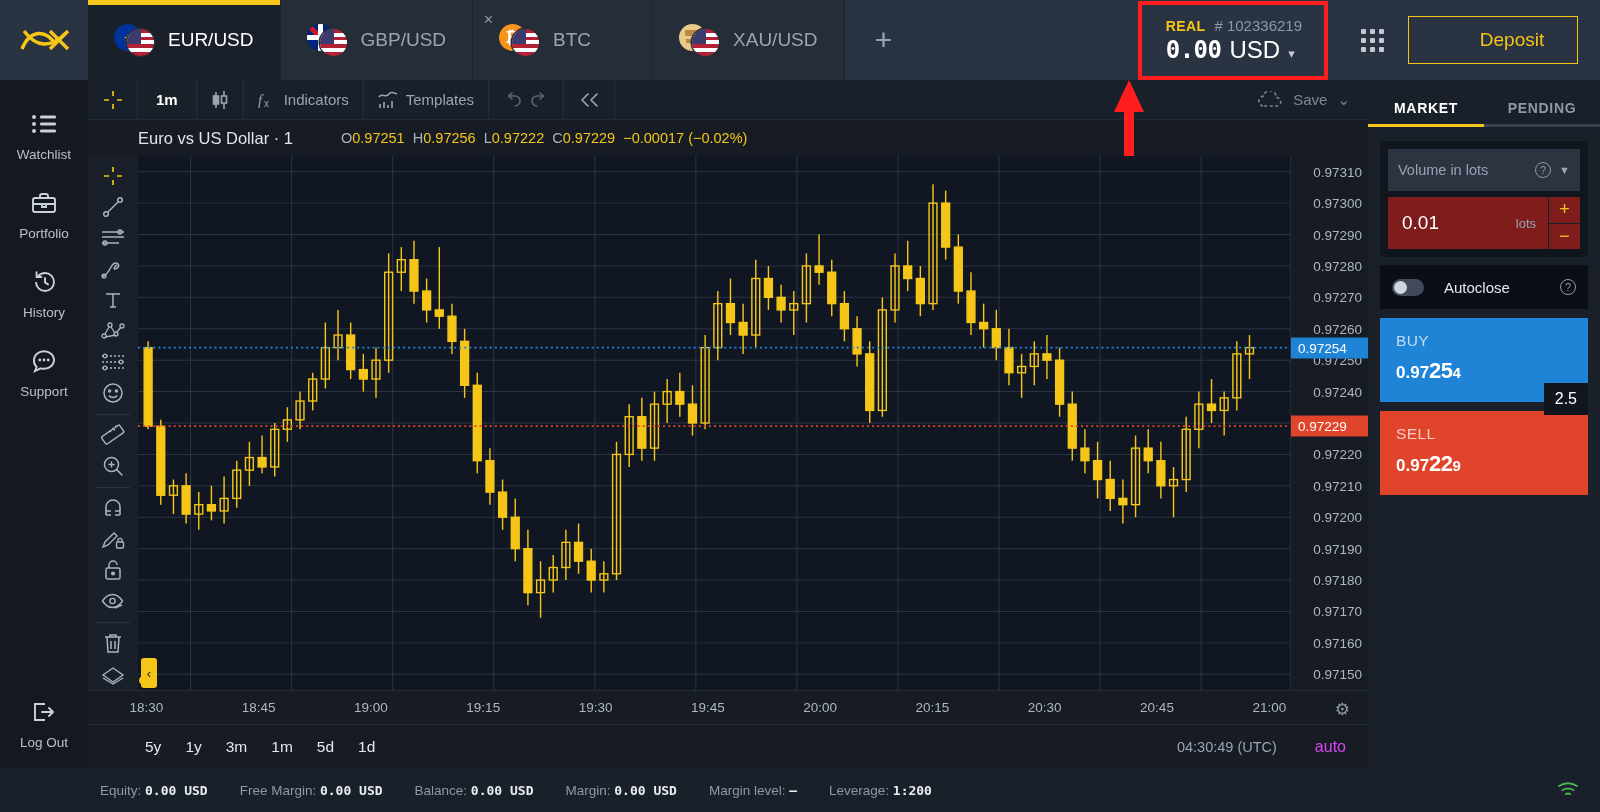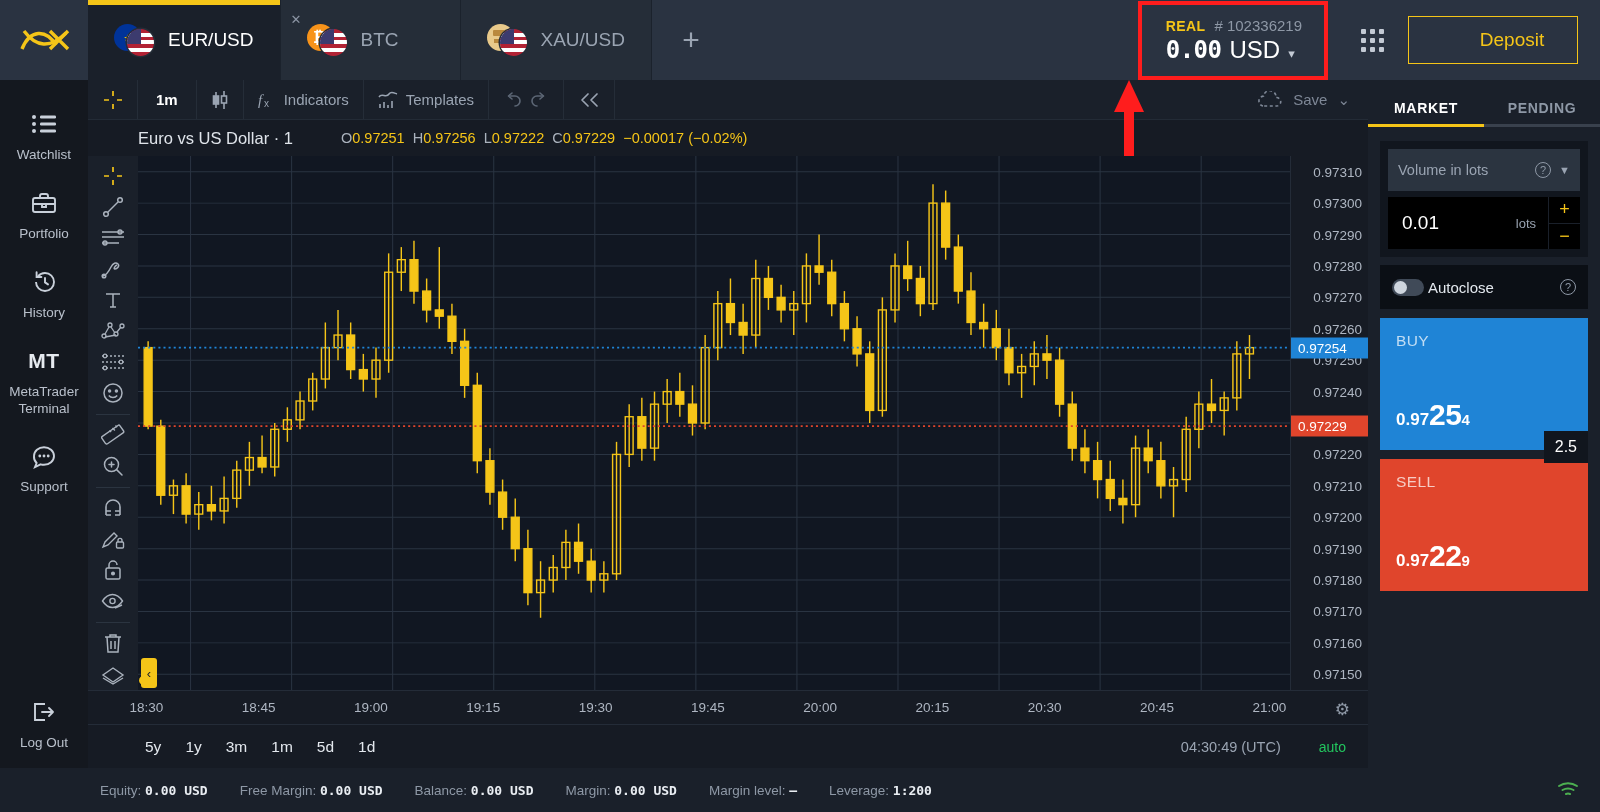--- a/index.html
+++ b/index.html
@@ -131,56 +131,56 @@
     position:absolute; left: 3px; bottom: 2px; width:16px; height:30px; background:#f5c518;
     border-radius: 3px; display:flex; align-items:center; justify-content:center;
     color:#1a202a; font-size:13px; cursor:pointer; z-index:4;
   }
 
   .range-bar { height: 44px; background:#161b24; display:flex; align-items:center; position:relative; border-top:1px solid #242c38; }
   .range-list { display:flex; gap: 10px; padding-left: 50px; }
   .range-item { color:#e3e8ee; font-size:15.5px; padding: 3px 7px; cursor:pointer; }
   .range-right { margin-left:auto; display:flex; align-items:center; gap: 38px; padding-right: 22px; }
   .clock { color:#9aa4b2; font-size:14.5px; }
-  .auto-lbl { color:#22c55e; font-size:14px; cursor:pointer; }
+  .auto-lbl { color:#d946ef; font-size:16px; cursor:pointer; }
 
   
   .rightpanel { width: 232px; flex:0 0 232px; background:#1a202a; display:flex; flex-direction:column; }
   .rp-tabs { height: 44px; display:flex; align-items:flex-end; }
   .rp-tab { flex:1; text-align:center; padding-bottom: 8px; font-size:14px; font-weight:bold; letter-spacing:.7px; color:#8e98a6; cursor:pointer; position:relative; }
   .rp-tab.active { color:#fff; }
   .rp-underline { height: 3px; display:flex; }
   .rp-underline .on { flex:1; background:#f5c518; }
   .rp-underline .off { flex:1; background:#39414d; }
 
   .rp-body { padding: 14px 12px 0; }
   .vol-card { background:#11161e; padding: 8px; }
   .vol-select { background:#2b3440; height: 42px; display:flex; align-items:center; padding: 0 10px; color:#9aa4b2; font-size:14.5px; cursor:pointer; }
   .vol-select .sp { flex:1; }
   .q-ico { width:16px; height:16px; border-radius:50%; border:1.4px solid #8e98a6; color:#8e98a6; font-size:11px; display:flex; align-items:center; justify-content:center; margin-right:8px; }
   .caret-dn { color:#9aa4b2; font-size:11px; }
-  .vol-input-row { display:flex; background:#000000; height: 52px; margin-top: 6px; }
+  .vol-input-row { display:flex; background:#7f1d1d; height: 52px; margin-top: 6px; }
   .vol-val { flex:1; display:flex; align-items:center; padding-left: 14px; color:#fff; font-size:19px; }
   .vol-unit { display:flex; align-items:center; color:#9aa4b2; font-size:13px; padding-right: 12px; }
   .vol-steps { width: 32px; display:flex; flex-direction:column; border-left:1px solid #1a202a; }
   .vol-step { flex:1; display:flex; align-items:center; justify-content:center; color:#f5c518; font-size:18px; cursor:pointer; }
   .vol-step.plus { border-bottom:1px solid #1a202a; }
 
-  .auto-card { background:#0b0f15; margin-top: 8px; height: 44px; display:flex; align-items:center; padding: 0 12px; gap: 4px; }
+  .auto-card { background:#0b0f15; margin-top: 8px; height: 44px; display:flex; align-items:center; padding: 0 12px; gap: 20px; }
   .toggle { width: 32px; height: 17px; border-radius: 9px; background:#404a58; position:relative; cursor:pointer; flex:0 0 32px; }
   .toggle .knob { position:absolute; left:2px; top:2px; width:13px; height:13px; border-radius:50%; background:#cfd6df; }
   .auto-lbl2 { color:#e3e8ee; font-size:15px; flex:1; }
 
   .trade-btn { margin-top: 9px; padding: 14px 16px 18px; cursor:pointer; position:relative; }
   .trade-btn.buy { background:#1f84d6; }
   .trade-btn.sell { background:#e0452c; }
   .tb-word { font-size:15.5px; color: rgba(255,255,255,.72); letter-spacing:.4px; }
   .tb-price { color:#fff; display:flex; align-items:baseline; margin-top: 8px; }
   .tb-p1 { font-size:17px; font-weight:bold; }
-  .tb-p2 { font-size:30px; font-weight:bold; letter-spacing:-.5px;margin-top:40px; }
+  .tb-p2 { font-size:22px; font-weight:bold; letter-spacing:-.5px; }
   .tb-p3 { font-size:15px; font-weight:bold; }
   .spread {
     position:absolute; right: 0px; top: -28px; background:#11161e; color:#fff;
     font-size:16px; padding: 7px 11px; z-index: 3;
   }
   .spread-wrap { position:relative; }
 
   
   .statusbar { height: 44px; background:#1a202a; display:flex; align-items:center; padding-left: 100px; gap: 32px; flex:0 0 44px; }
   .st-item { font-size:13.5px; color:#8e98a6; white-space:nowrap; }
@@ -202,20 +202,27 @@
       </svg>
     </div>
 
     <div class="tabs" id="tabs-root">
         <div class="tab active">
           <span class="flagpair">
             <span class="flg back f-eu"></span>
             <span class="flg front f-us"></span>
           </span>
           <span class="tab-label">EUR/USD</span>
+        </div>
+        <div class="tab">
+          <span class="flagpair">
+            <span class="flg back f-gb"></span>
+            <span class="flg front f-us"></span>
+          </span>
+          <span class="tab-label">GBP/USD</span>
         </div>
         <div class="tab">
           <span class="tab-close">✕</span>
           <span class="flagpair">
             <span class="flg back f-btc"></span>
             <span class="flg front f-us"></span>
           </span>
           <span class="tab-label">BTC</span>
         </div>
         <div class="tab">
@@ -298,24 +305,20 @@
         <span class="nav-ico">
           <svg width="27" height="26" viewBox="0 0 27 26" fill="none" stroke="#c9d0da" stroke-width="1.9">
             <path d="M5 13a9 9 0 109-9 9 9 0 00-7 3.3"></path>
             <path d="M5.6 3.2V8h4.8" stroke-linecap="round"></path>
             <path d="M14 9v4.4l3 2" stroke-linecap="round"></path>
           </svg>
         </span>
         <span class="nav-lbl">History</span>
       </div>
 
-      <div class="nav-item">
-        <span class="nav-ico nav-mt">MT</span>
-        <span class="nav-lbl">MetaTrader Terminal</span>
-      </div>
 
       <div class="nav-item">
         <span class="nav-ico">
           <svg width="28" height="25" viewBox="0 0 28 25" fill="none" stroke="#c9d0da" stroke-width="1.9">
             <path d="M24 12c0 4.9-4.5 8.8-10 8.8a12 12 0 01-3.4-.5L5 23l1.6-4A8.3 8.3 0 014 12C4 7.1 8.5 3.2 14 3.2S24 7.1 24 12z"></path>
             <g fill="#c9d0da" stroke="none">
                 <circle cx="9.8" cy="12" r="1.4"></circle>
                 <circle cx="14" cy="12" r="1.4"></circle>
                 <circle cx="18.2" cy="12" r="1.4"></circle>
               </g>

